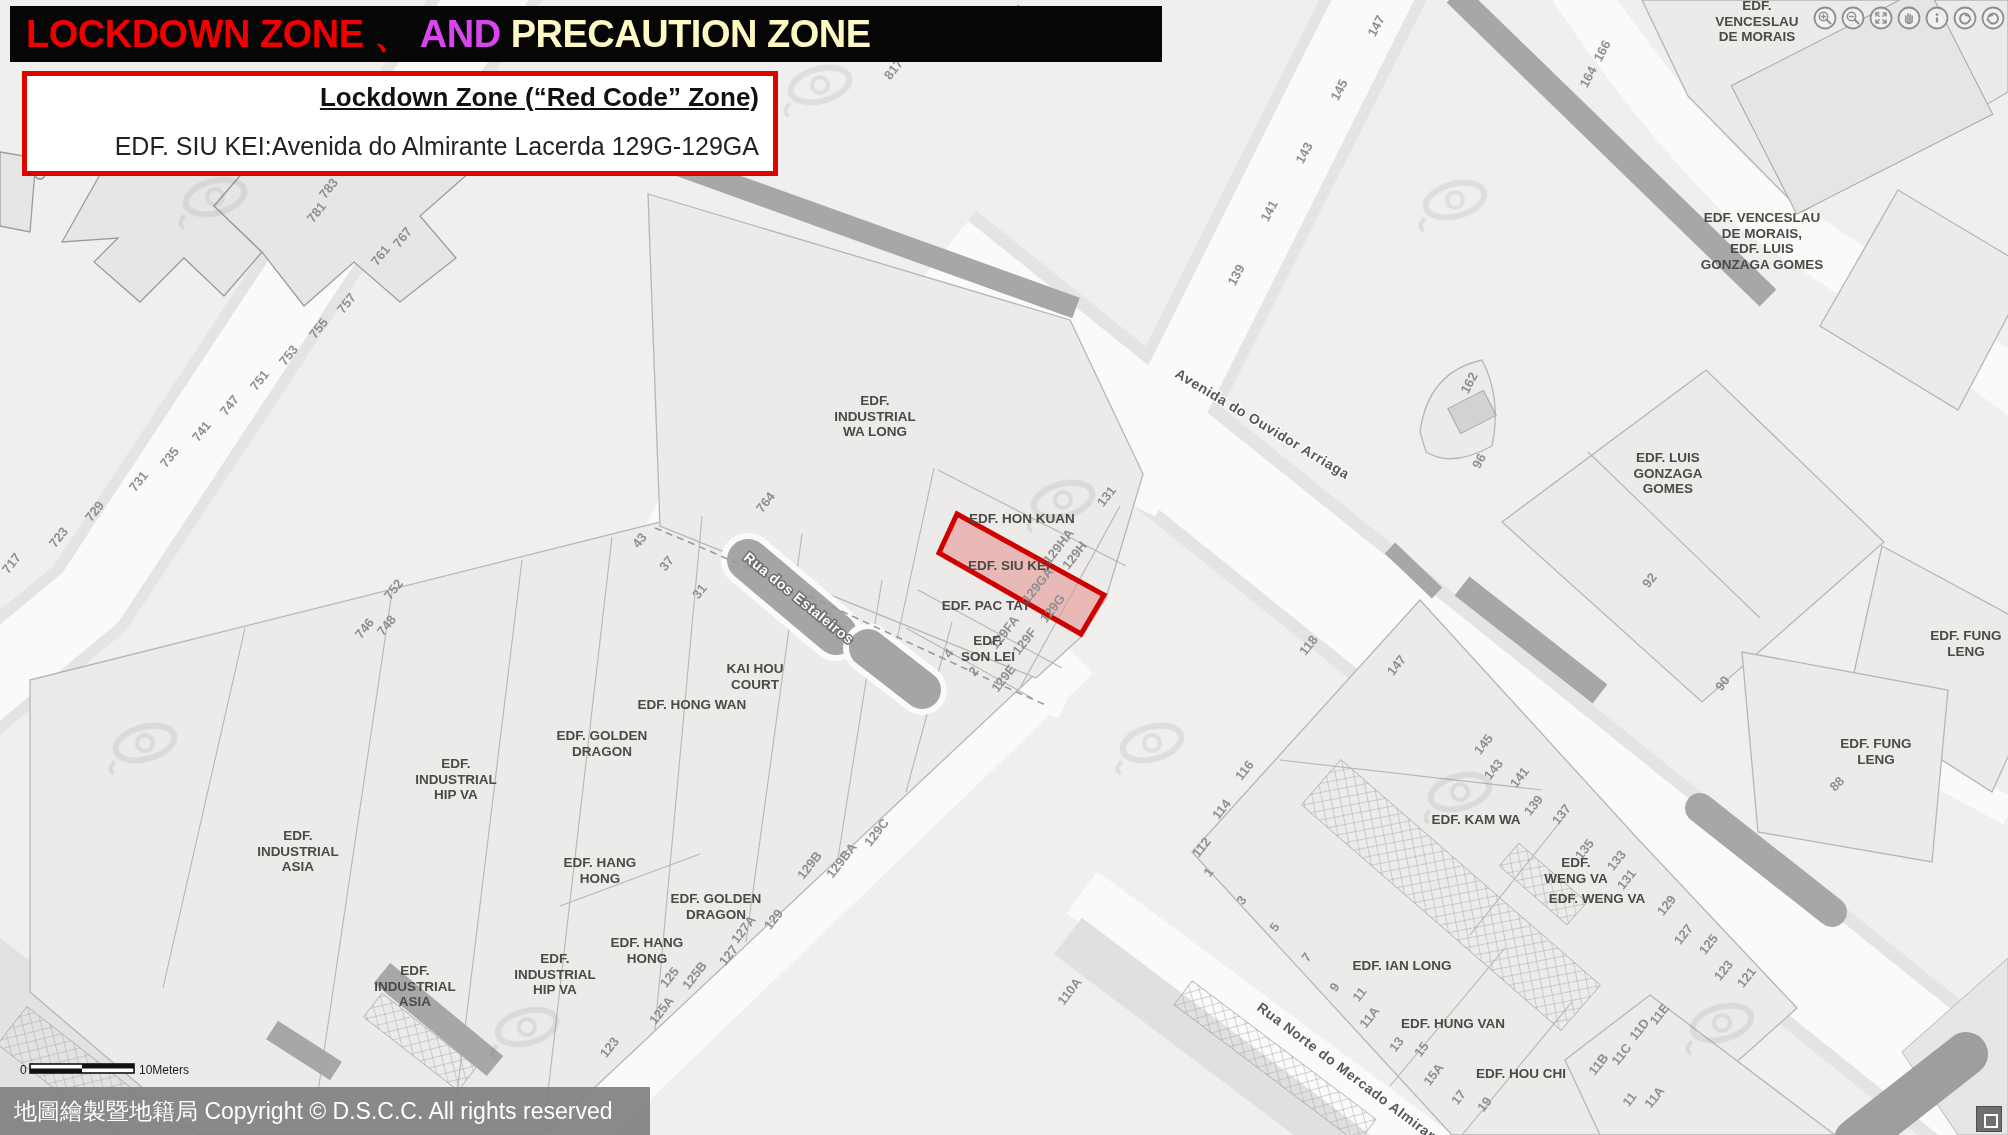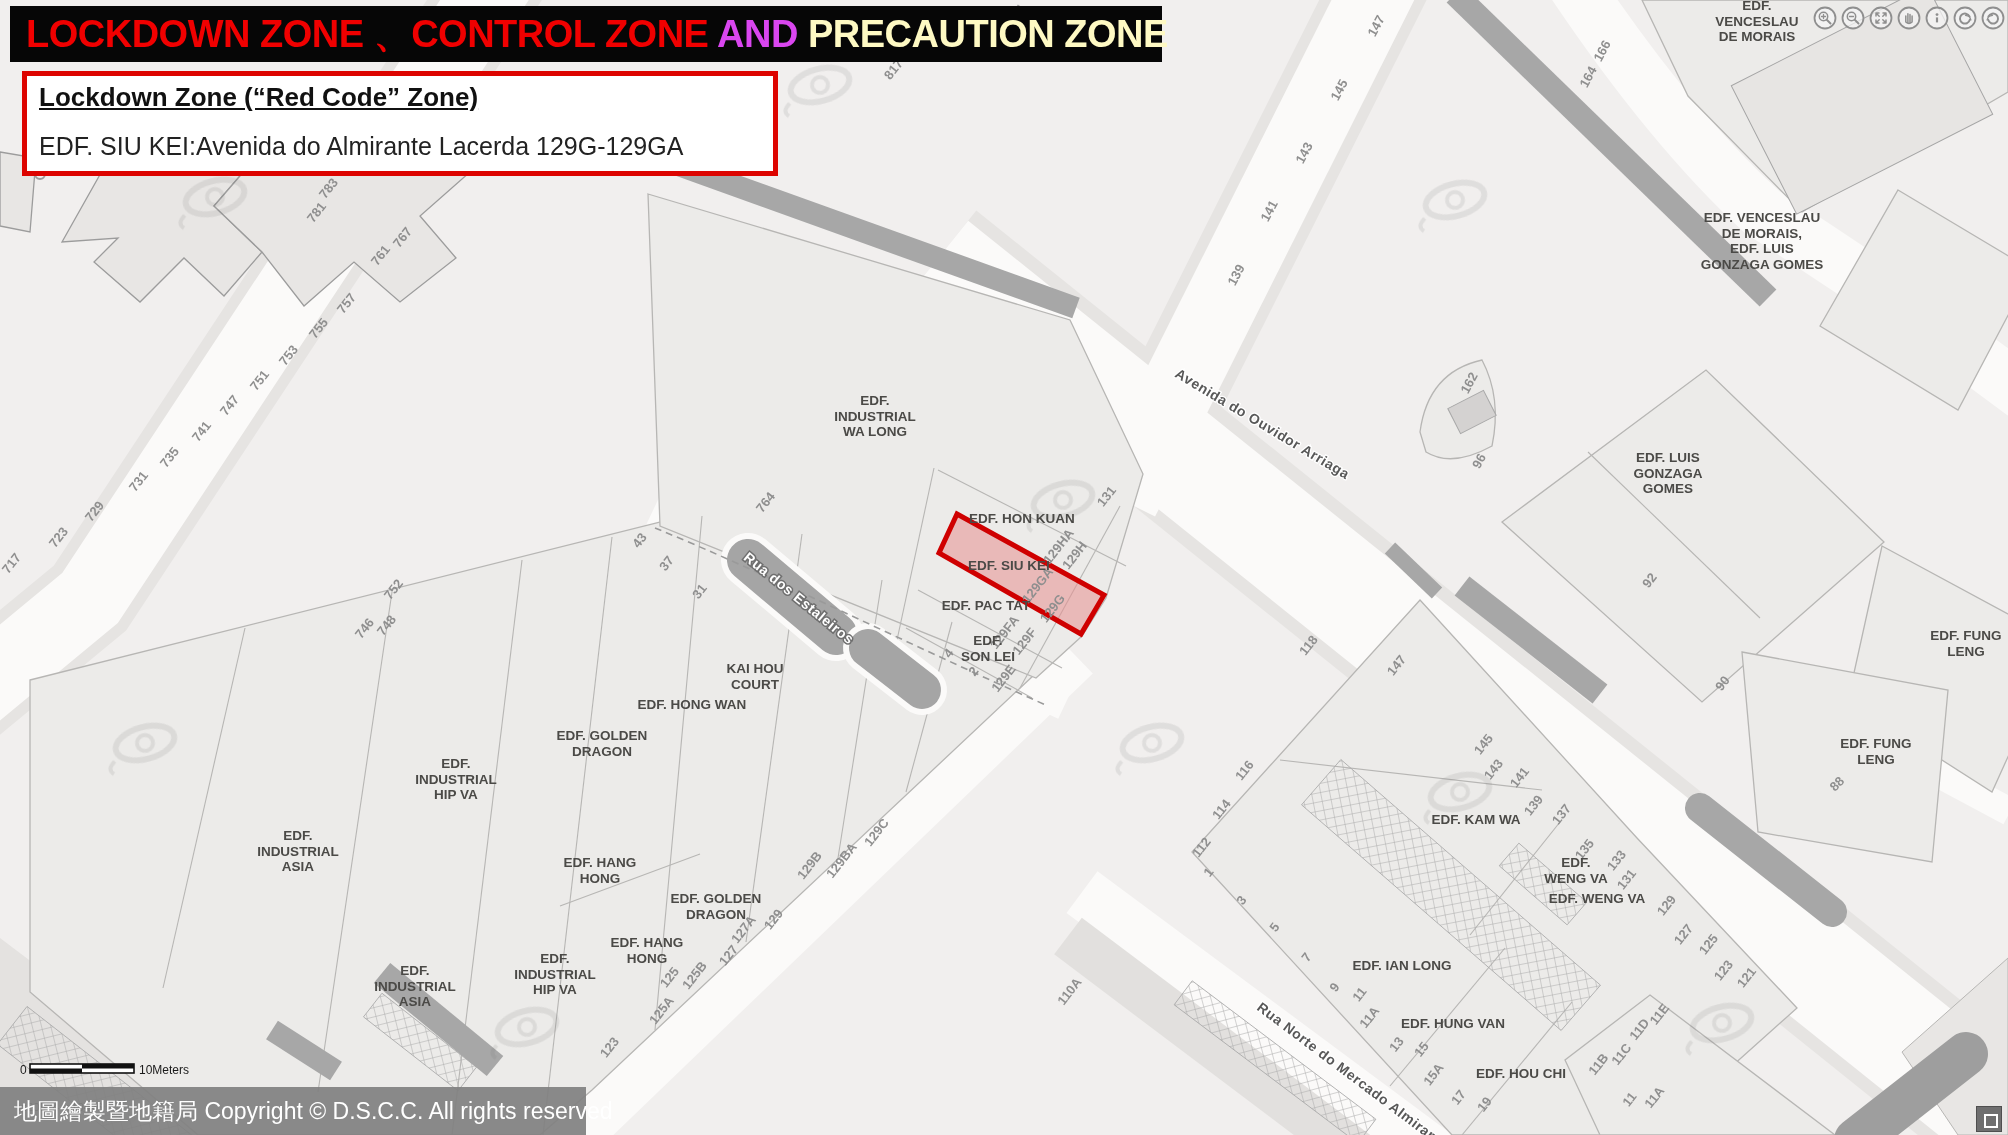--- a/index.html
+++ b/index.html
@@ -4,28 +4,28 @@
 <style>
   html,body{margin:0;padding:0;background:#fff;font-family:"Liberation Sans",sans-serif;}
   #stage{position:relative;width:2008px;height:1135px;overflow:hidden;background:#f2f0ef;}
   #map-svg{position:absolute;left:0;top:0;}
   
   #banner{position:absolute;left:10px;top:6px;width:1152px;height:56px;background:#060606;
     display:flex;align-items:center;padding-left:16px;box-sizing:border-box;
     font-weight:bold;font-size:38px;letter-spacing:-0.5px;white-space:pre;z-index:30;}
   
   #infobox{position:absolute;left:22px;top:71px;width:756px;box-sizing:border-box;background:#fff;
-    border:5px solid #dd0400;padding:6px 14px 10px 12px;z-index:30;}
+    border:5px solid #dd0400;padding:6px 14px 10px 12px;z-index:30;text-align:right;}
   #infobox .t{font-size:26px;font-weight:bold;text-decoration:underline;color:#111;}
   #infobox .s{font-size:25px;color:#222;margin-top:19px;}
   
   #scalebar{position:absolute;left:16px;top:1054px;z-index:20;}
   #coords{position:absolute;left:18px;top:1077px;font-size:11.5px;color:#3d3d3d;z-index:20;margin-top:24px;}
   
-  #copybar{position:absolute;left:0;top:1087px;width:586px;height:48px;background:rgba(128,128,128,.92);
+  #copybar{position:absolute;left:0;top:1087px;width:650px;height:48px;background:rgba(128,128,128,.92);
     color:#fff;font-size:23px;line-height:48px;padding-left:14px;box-sizing:border-box;z-index:25;white-space:nowrap;}
   #cornerbtn{position:absolute;left:1976px;top:1106px;width:26px;height:26px;background:#6f6f6f;
     border:1px solid #4f4f4f;box-sizing:border-box;z-index:25;}
   #cornerbtn .inner{position:absolute;left:7px;top:7px;width:10px;height:10px;border:2px solid #fff;}
   
   .bl{font-family:"Liberation Sans",sans-serif;font-weight:bold;font-size:13.5px;fill:#4b4a47;}
   .sn{font-family:"Liberation Sans",sans-serif;font-weight:bold;font-size:13px;fill:#8f8f8f;}
   .stn{font-family:"Liberation Sans",sans-serif;font-weight:bold;font-size:14px;letter-spacing:.6px;}
   .st-light{fill:#ffffff;stroke:#6f6f6f;paint-order:stroke;stroke-width:3px;}
   .st-dark{fill:#585858;stroke:#ffffff;paint-order:stroke;stroke-width:2.5px;}
@@ -367,21 +367,21 @@
       <g transform="translate(2021,18)">
           <circle r="10.5" fill="#f5f5f5" fill-opacity=".7" stroke="#8f8f8f" stroke-width="1.8"></circle>
           <g class="tool-glyph" stroke-width="1.3">
             <rect x="-4.5" y="-4.5" width="9" height="9"></rect>
             <rect x="-1" y="-1" width="5.5" height="5.5"></rect>
           </g>
         </g>
     </g>
   </svg>
 
-  <div id="banner"><span style="color: rgb(240, 0, 0);">LOCKDOWN ZONE</span><span style="color: rgb(240, 0, 0);"> 、</span><span style="color: rgb(240, 0, 0);">CONTROL ZONE</span><span style="color: #d946ef;"> AND </span><span style="color: #fef9c3;">PRECAUTION ZONE</span></div>
+  <div id="banner"><span style="color: rgb(240, 0, 0);">LOCKDOWN ZONE</span><span style="color: rgb(240, 0, 0);"> 、</span><span style="color: #d946ef;"> AND </span><span style="color: #fef9c3;">PRECAUTION ZONE</span></div>
 
   <div id="infobox">
     <div class="t">Lockdown Zone (“Red Code” Zone)</div>
     <div class="s">EDF. SIU KEI:Avenida do Almirante Lacerda 129G-129GA</div>
   </div>
 
   <svg id="scalebar" width="200" height="28">
     <text x="4" y="20" font-size="12" fill="#1a1a1a">0</text>
     <rect x="14" y="10" width="104" height="9" fill="#ffffff" stroke="#111" stroke-width="1.6"></rect>
     <rect x="14" y="14.5" width="52" height="4.5" fill="#111"></rect>

